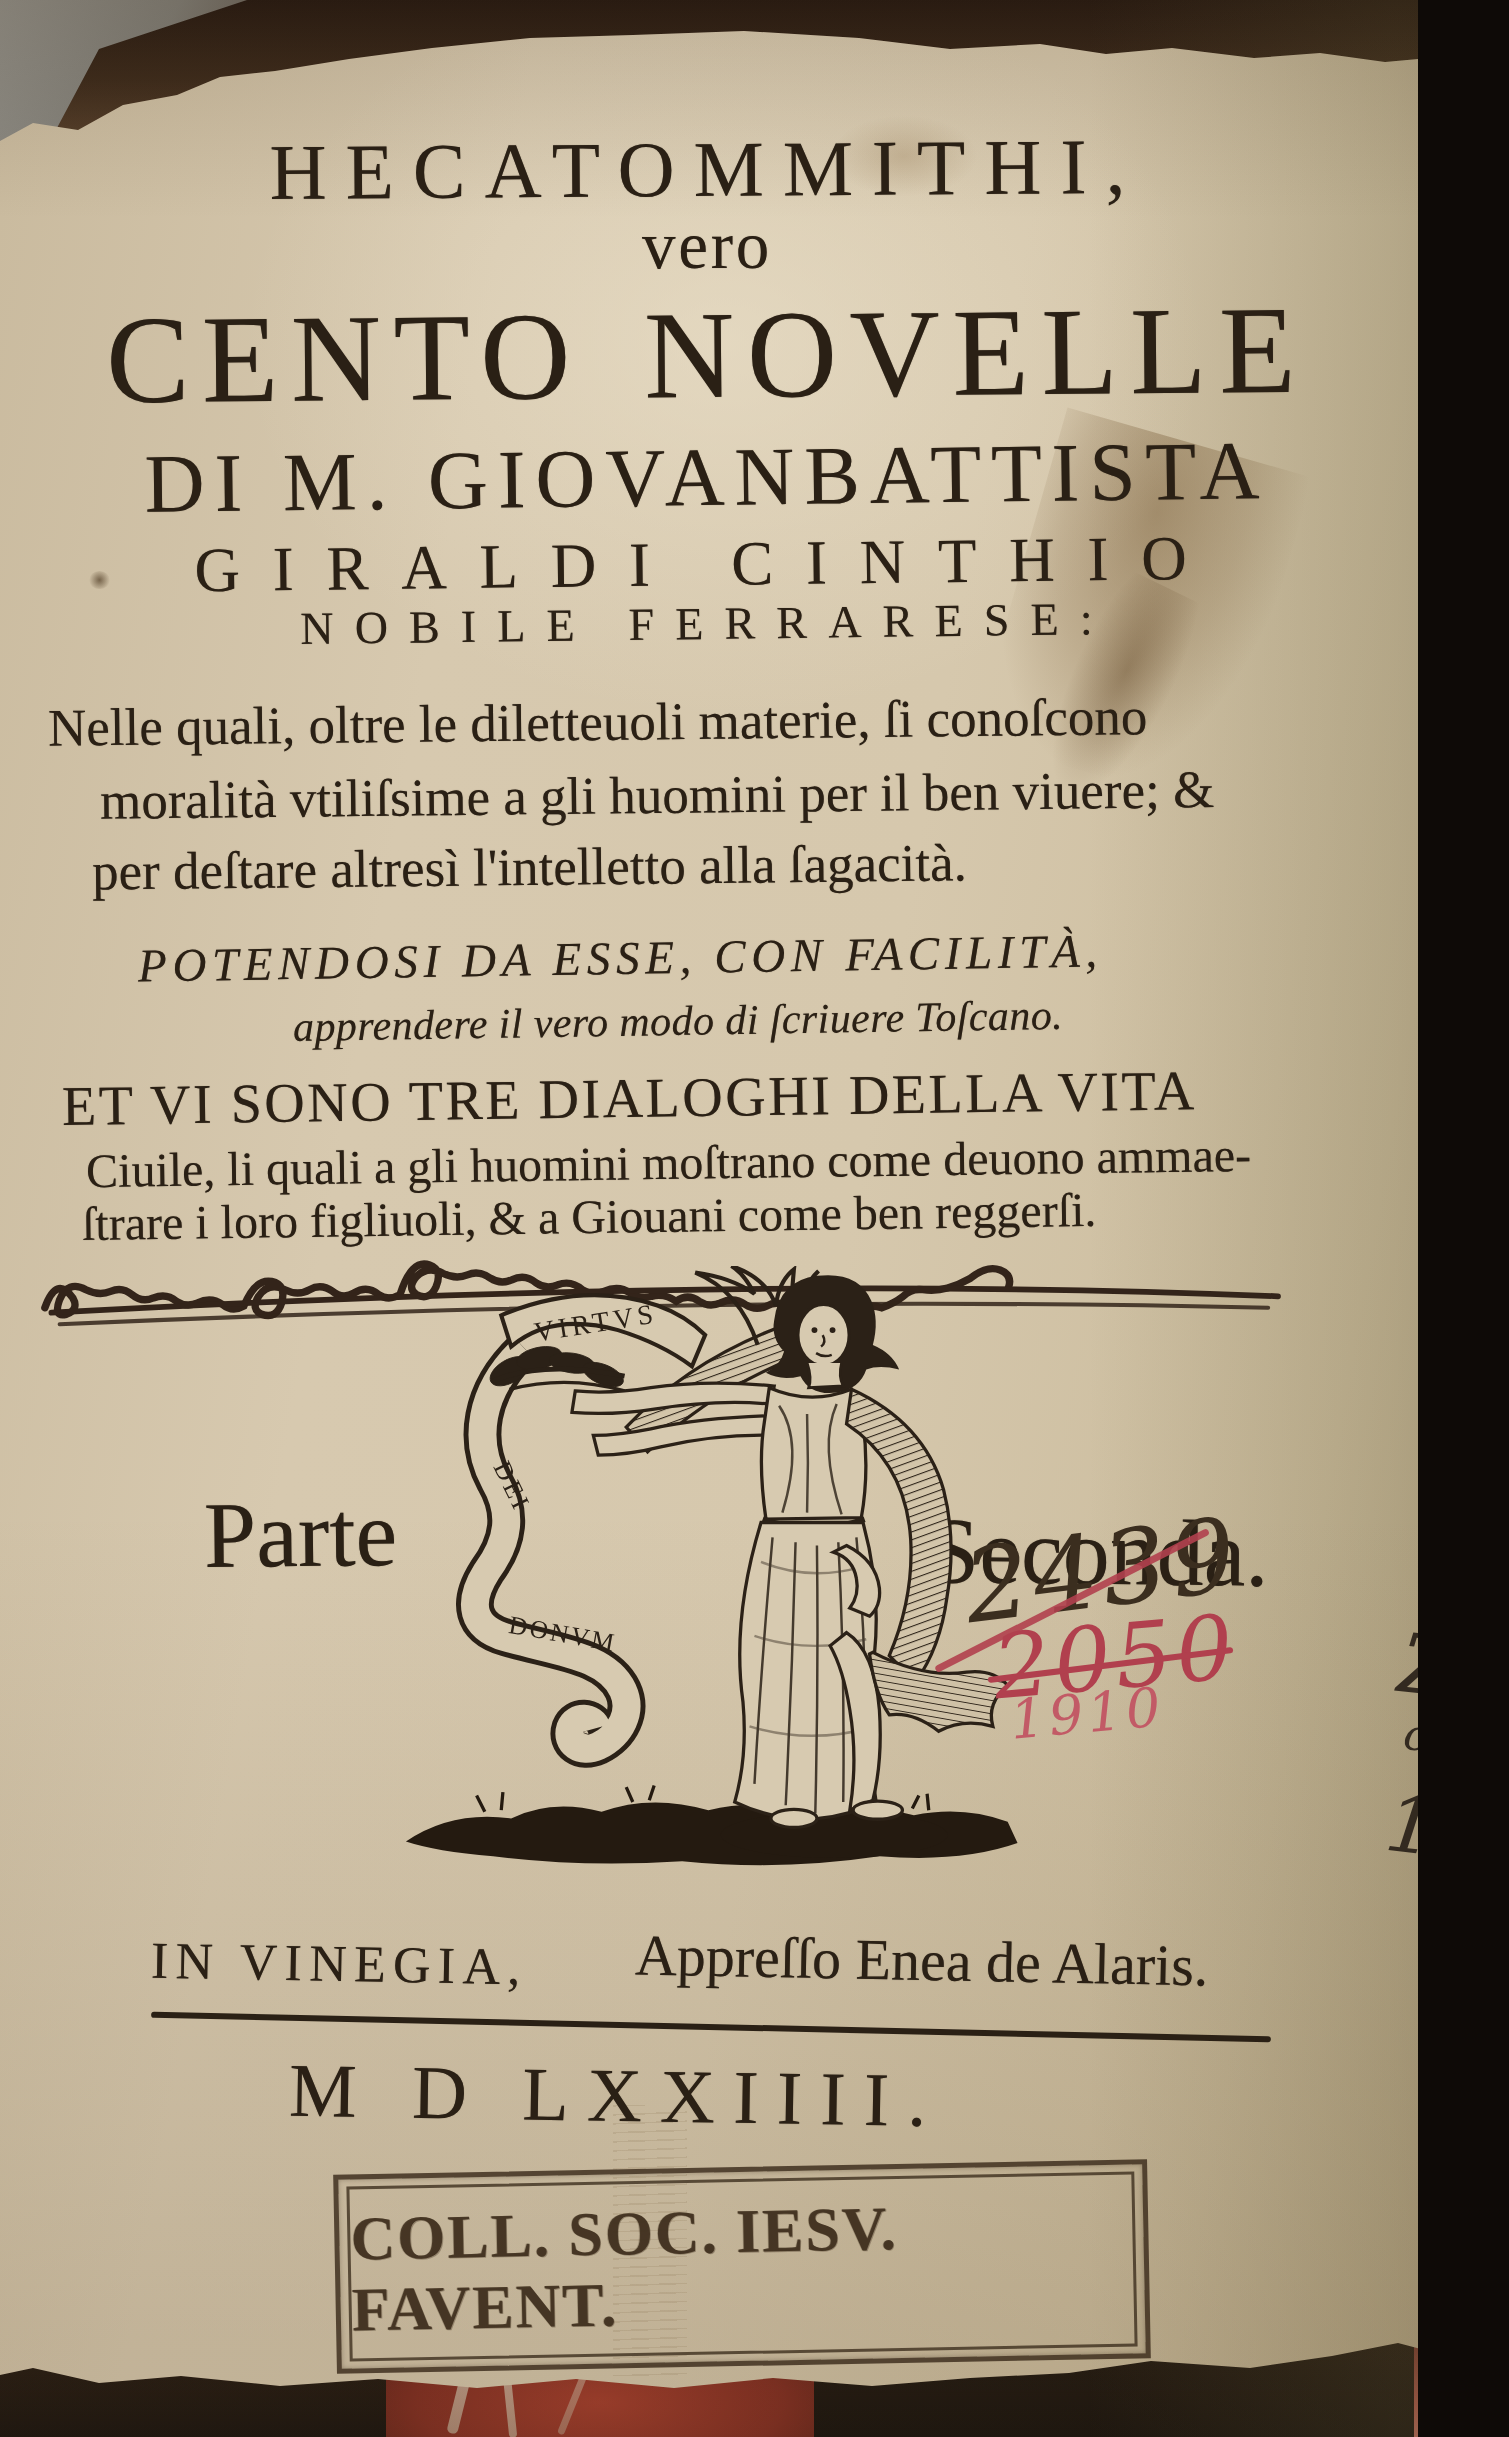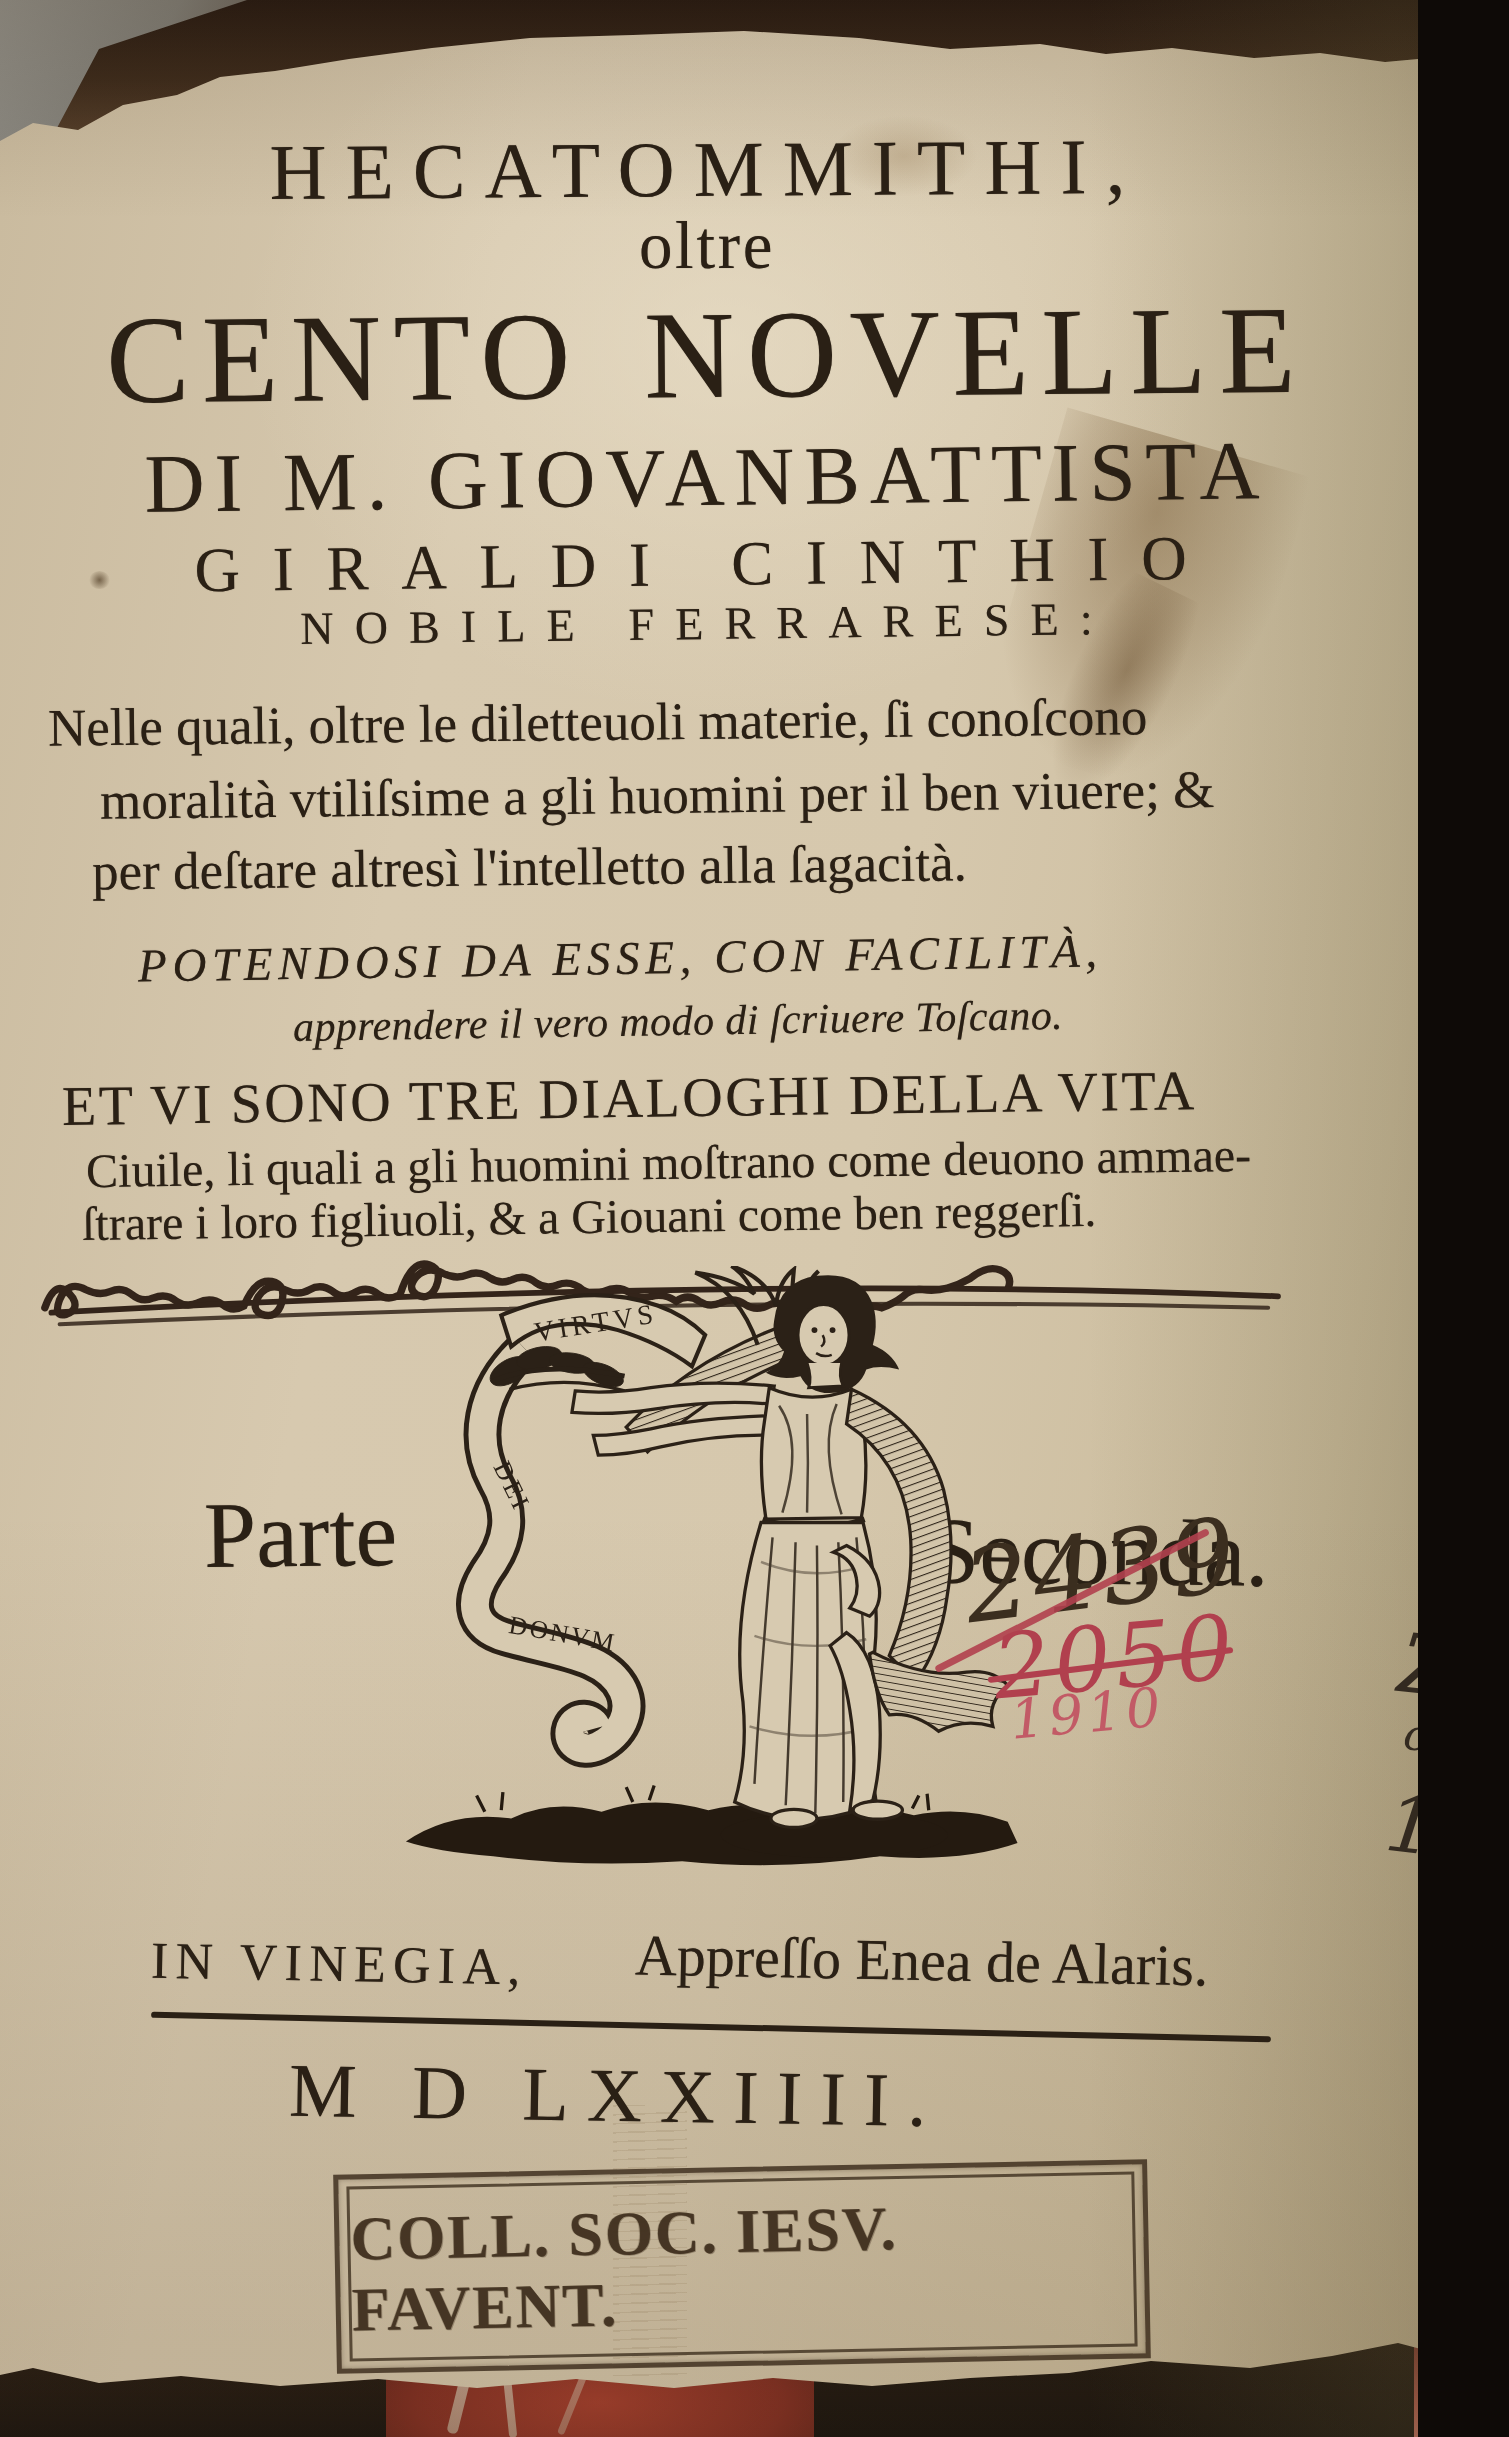--- a/index.html
+++ b/index.html
@@ -87,21 +87,21 @@
        background:radial-gradient(ellipse at 50% 40%,rgba(88,60,28,.40),rgba(88,60,28,0) 70%);"></div>
   <div class="stain" style="left:830px;top:115px;width:148px;height:82px;
        background:radial-gradient(ellipse,rgba(140,110,70,.28),rgba(140,110,70,0) 70%);"></div>
   <div class="stain" style="left:89px;top:571px;width:21.4px;height:18px;border-radius:50%;
        background:radial-gradient(circle,rgba(70,50,26,.65),rgba(70,50,26,0) 75%);"></div>
   <div class="stain" style="left:613px;top:2105px;width:74px;height:271px;opacity:.30;
        background:repeating-linear-gradient(178deg,rgba(120,95,60,.5) 0 1.6px,rgba(0,0,0,0) 1.6px 9px);"></div>
 
   <div>
     <div class="t ctr" style="top:125px;font-size:79px;letter-spacing:.24em;transform:rotate(-.4deg);">HECATOMMITHI,</div>
-    <div class="t ctr" style="top:207px;font-size:67px;letter-spacing:.04em;">oltre</div>
+    <div class="t ctr" style="top:207px;font-size:67px;letter-spacing:.04em;">vero</div>
     <div class="t ctr" style="top:284px;font-size:125px;letter-spacing:.10em;word-spacing:.14em;transform:rotate(-.5deg);">CENTO NOVELLE</div>
     <div class="t ctr" style="top:429px;font-size:83px;letter-spacing:.12em;transform:rotate(-.7deg);">DI M. GIOVANBATTISTA</div>
     <div class="t ctr" style="top:528px;font-size:63px;letter-spacing:.52em;transform:rotate(-.7deg);">GIRALDI CINTHIO</div>
     <div class="t ctr" style="top:597px;font-size:46px;letter-spacing:.46em;transform:rotate(-.7deg);">NOBILE FERRARESE:</div>
 
     <div class="t" style="left:48px;top:692px;font-size:53px;transform:rotate(-.6deg);">Nelle quali, oltre le diletteuoli materie, ſi conoſcono</div>
     <div class="t" style="left:100px;top:765px;font-size:53px;transform:rotate(-.6deg);">moralità vtiliſsime a gli huomini per il ben viuere; &amp;</div>
     <div class="t" style="left:92px;top:837px;font-size:53px;transform:rotate(-.6deg);">per deſtare altresì l'intelletto alla ſagacità.</div>
 
     <div class="t it" style="left:138px;top:931px;font-size:47px;letter-spacing:.12em;transform:rotate(-.9deg);">POTENDOSI DA ESSE, CON FACILITÀ,</div>

